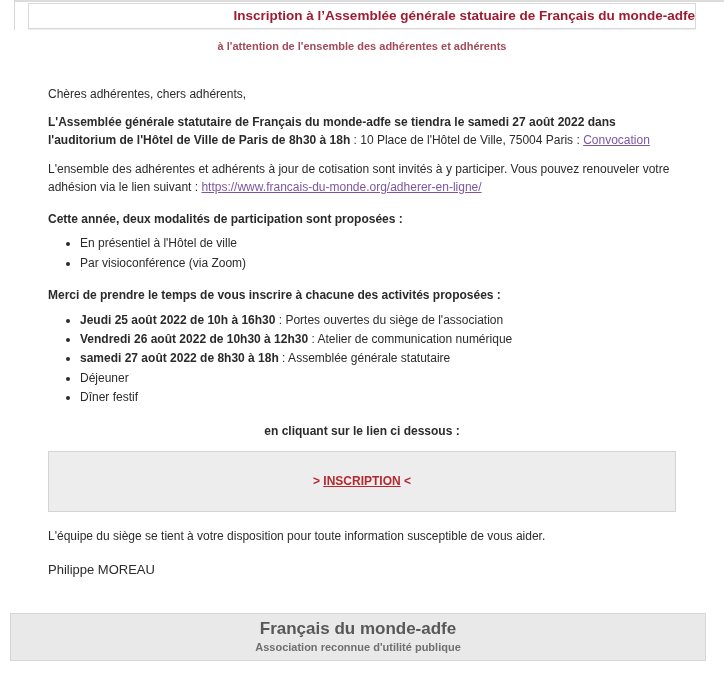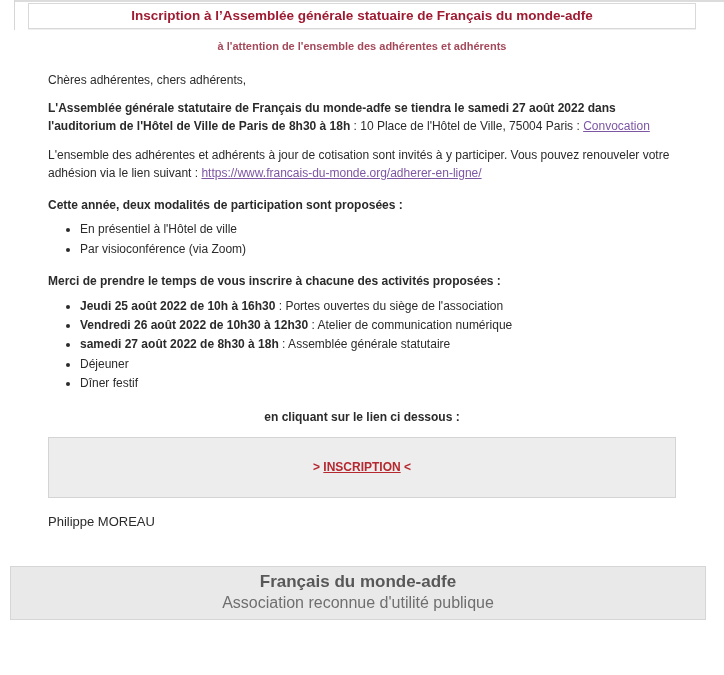--- a/index.html
+++ b/index.html
@@ -4,46 +4,46 @@
 <style>
   * { margin:0; padding:0; box-sizing:border-box; }
   html,body { width:724px; height:675px; background:#ffffff; overflow:hidden;
     font-family:"Liberation Sans","DejaVu Sans",sans-serif; }
   a { cursor:pointer; }
 
   .artifact-top { position:absolute; left:14px; top:0; right:0; height:2px; background:#dcdcdc; }
   .artifact-left { position:absolute; left:14px; top:0; width:1px; height:30px; background:#d6d6d6; }
 
   .title-box { position:relative; margin:3px 28px 0; border:1px solid #d9d9d9; background:#fff;
-    padding:4px 0 5px; text-align:center; font-weight:bold; font-size:13.5px; color:#9e1b32;
+    padding:4px 0 5px; text-align:right; font-weight:bold; font-size:13.5px; color:#9e1b32;
     box-shadow:0 1px 0 #eee; }
   .subtitle { margin-top:11px; text-align:center; font-size:11px; font-weight:bold; color:#a5495a; }
 
   .content { padding:0 48px; font-size:12px; color:#2b2b2b; line-height:1.45; }
-  .p-greeting { margin-top:20px; }
+  .p-greeting { margin-top:34px; }
   .p-announce { margin-top:11px; }
   .p-member   { margin-top:12px; }
   .bold { font-weight:bold; }
   .h-bold { margin-top:15px; font-weight:bold; }
   .link-purple { color:#7d55a3; text-decoration:underline; }
   ul { margin:7px 0 0; padding-left:32px; list-style:disc; }
   li { margin-top:2px; }
   .click-line { margin-top:17px; text-align:center; font-weight:bold; }
   .btn-box { margin-top:10px; background:#ededed; border:1px solid #d4d4d4; text-align:center;
     padding:21px 0; font-weight:bold; color:#b5282f; }
   .btn-box a { color:#b5282f; text-decoration:underline; }
   .p-help { margin-top:16px; }
   .p-regards { margin-top:14px; }
   .sig-name { margin-top:15px; font-size:13px; }
   .sig-role { font-style:italic; margin-top:1px; }
 
   .band { margin:34px 18px 0 10px; background:#e9e9e9; border:1px solid #d6d6d6;
     text-align:center; padding:5px 0 7px; }
   .band-name { font-size:17px; font-weight:bold; color:#585858; }
-  .band-tag  { font-size:16px; color:#6f6f6f; margin-top:2px; }
+  .band-tag  { font-size:11px; color:#6f6f6f; margin-top:2px;font-weight:bold; }
 </style>
 </head>
 <body>
 
 <div class="artifact-top"></div>
 <div class="artifact-left"></div>
 
 <div class="title-box">Inscription à l’Assemblée générale statuaire de Français du monde-adfe</div>
 <div class="subtitle">à l'attention de l'ensemble des adhérentes et adhérents</div>
 
@@ -66,19 +66,20 @@
     <li><span class="bold">Vendredi 26 août 2022 de 10h30 à 12h30</span><span> : Atelier de communication numérique</span></li>
     <li><span class="bold">samedi 27 août 2022 de 8h30 à 18h</span><span> : Assemblée générale statutaire</span></li>
     <li><span class="bold"></span><span>Déjeuner</span></li>
     <li><span class="bold"></span><span>Dîner festif</span></li>
   </ul>
 
   <p class="click-line">en cliquant sur le lien ci dessous :</p>
 
   <div class="btn-box"><span>&gt; </span><a>INSCRIPTION</a><span> &lt;</span></div>
 
+  <p class="p-help">L'équipe du siège se tient à votre disposition pour toute information susceptible de vous aider.</p>
   <p class="sig-name">Philippe MOREAU</p>
 </div>
 
 <div class="band">
   <div class="band-name">Français du monde-adfe</div>
   <div class="band-tag">Association reconnue d'utilité publique</div>
 </div>
 
 </body></html>

